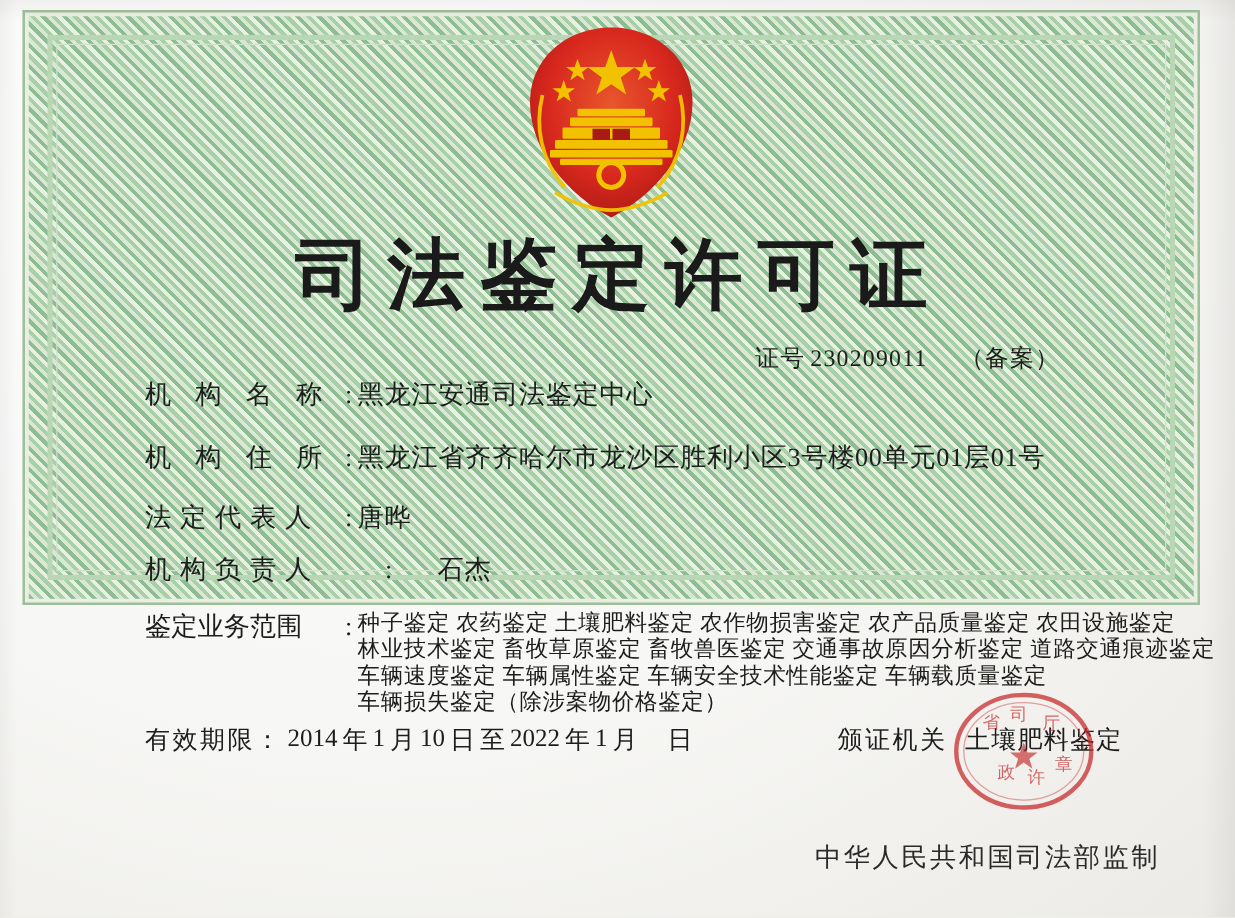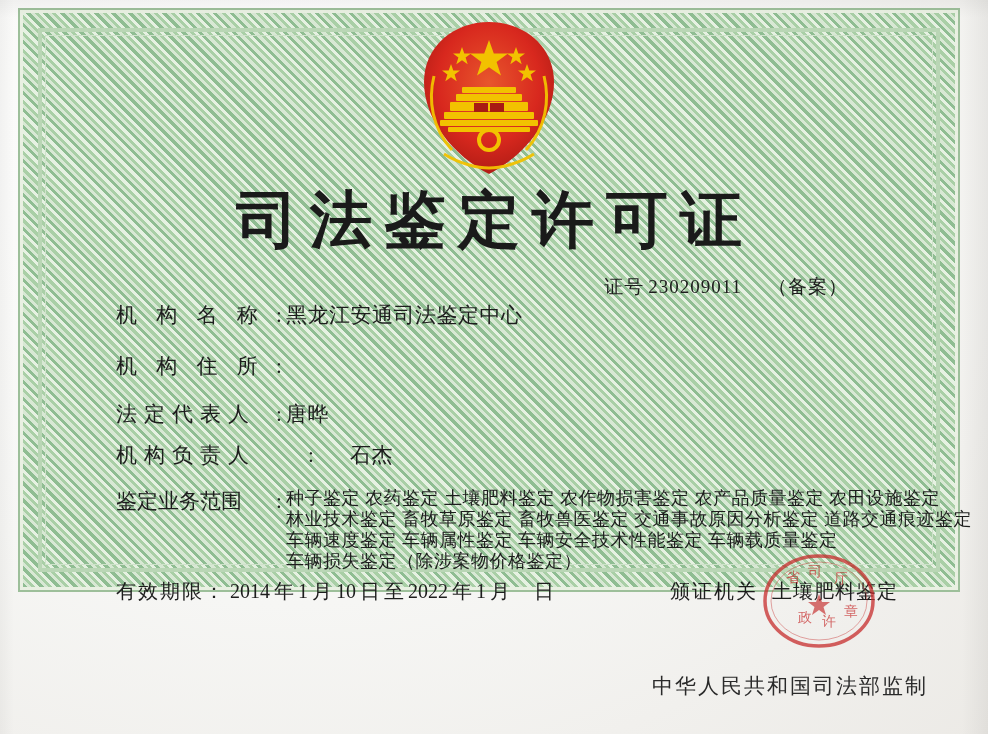--- a/index.html
+++ b/index.html
@@ -34,21 +34,21 @@
       linear-gradient(180deg, rgba(0,0,0,0.04) 0px, rgba(0,0,0,0) 18px);
     pointer-events: none;
   }
 
   
   #cert {
     position: absolute;
     left: 18px;
     top: 8px;
     width: 942px;
-    height: 584px;
+    height: 476px;
     box-sizing: border-box;
     background: #e9f0e2;
     border: 2px solid #9dbf9a;
     padding: 20px;
   }
 
   
   .frame-outer {
     position: absolute;
     inset: 3px;
@@ -295,20 +295,21 @@
 
       <div class="row" id="row-name">
         <span class="lbl">机 构 名 称</span>
         <span class="colon">:</span>
         <span class="val">黑龙江安通司法鉴定中心</span>
       </div>
 
       <div class="row" id="row-addr">
         <span class="lbl">机 构 住 所</span>
         <span class="colon">:</span>
+        <span class="val">黑龙江省齐齐哈尔市龙沙区胜利小区3号楼00单元01层01号</span>
       </div>
 
       <div class="row" id="row-legal">
         <span class="lbl">法定代表人</span>
         <span class="colon">:</span>
         <span class="val">唐晔</span>
       </div>
 
       <div class="row" id="row-head">
         <span class="lbl">机构负责人</span>

